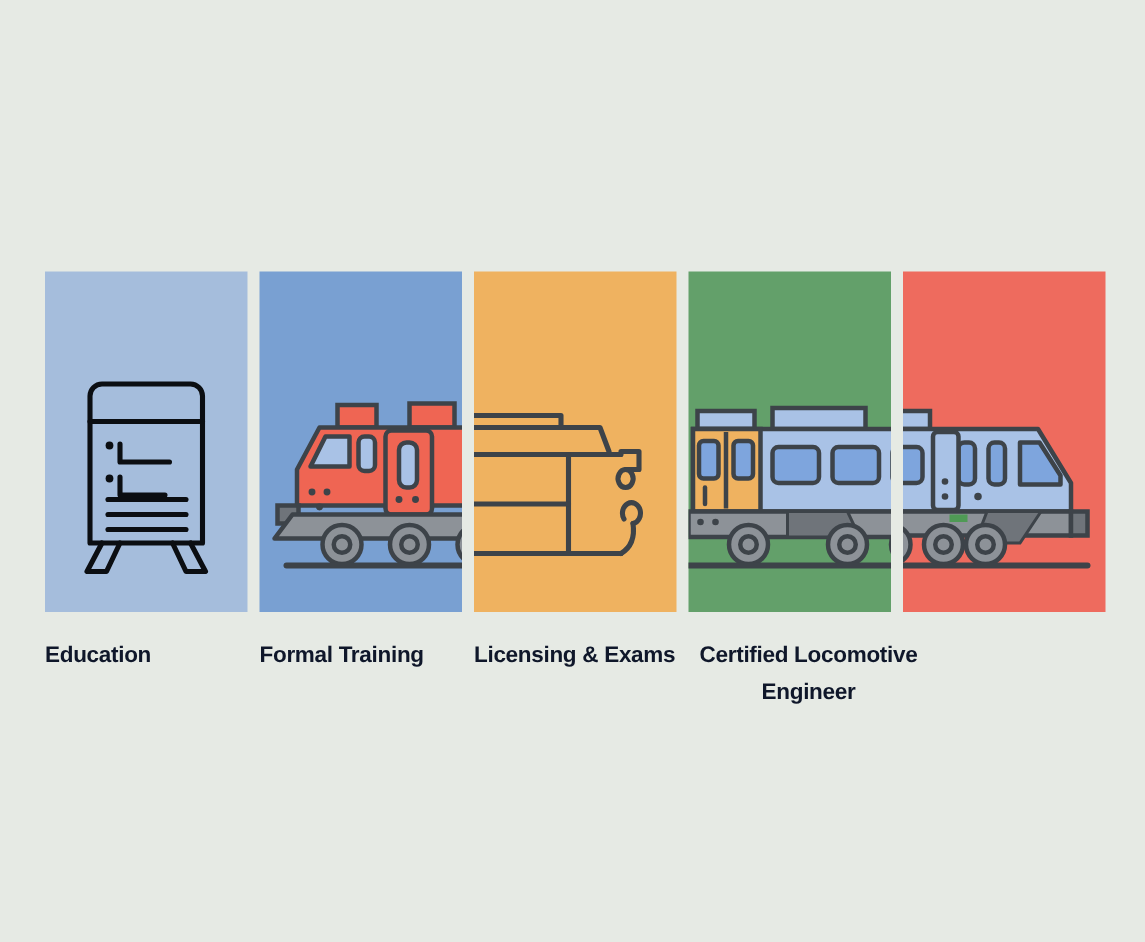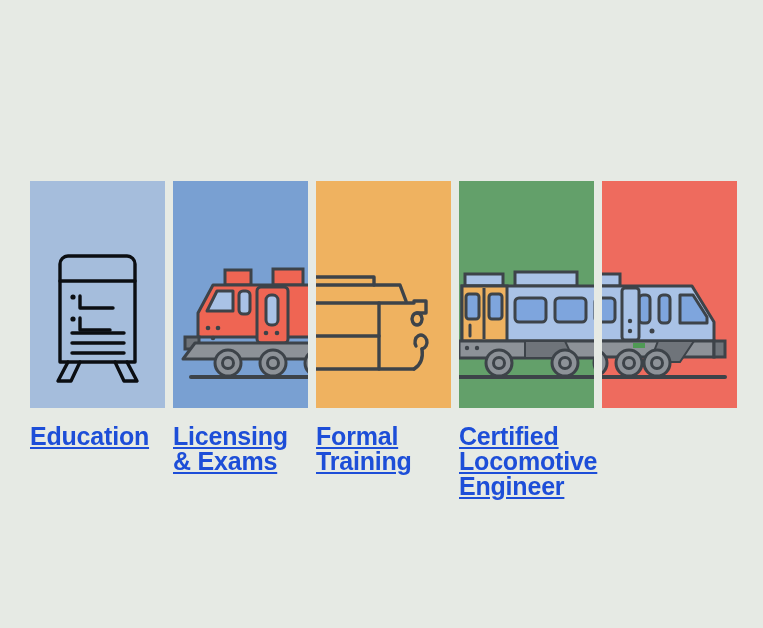--- a/index.html
+++ b/index.html
@@ -43,28 +43,27 @@
     left: 30px;
     top: 424px;
     width: 717px;
     height: 110px;
     display: flex;
     gap: 8px;
   }
   .label {
     width: 135px;
     flex: 0 0 auto;
-    font-size: 25px;
+    font-size: 15px;
     font-weight: bold;
     line-height: 25px;
-    color: #1d4ed8;
+    color: #0f172a;
     letter-spacing: -0.2px;
-    text-decoration: underline;
-  }
-  .label-5 { width: 160px; }
+  }
+  .label-5 { width: 160px; text-align: center; }
 </style>
 </head>
 <body style="background: rgb(230, 234, 228);">
 
 <div id="infographic">
 
   <div class="panels-row">
 
     <div class="panel" id="panel-0" style="background: rgb(165, 189, 220);">
       <svg width="135" height="227" viewBox="0 0 135 227">
@@ -216,18 +215,18 @@
         </g>
 
         <line x1="-10" y1="196" x2="133" y2="196" stroke="#3d4349" stroke-width="4" stroke-linecap="round"></line>
       </svg>
     </div>
 
   </div>
 
   <div class="labels-row">
     <div class="label">Education</div>
+    <div class="label">Formal Training</div>
     <div class="label">Licensing &amp; Exams</div>
-    <div class="label">Formal Training</div>
     <div class="label label-5">Certified Locomotive Engineer</div>
   </div>
 
 </div>
 
 </body></html>

